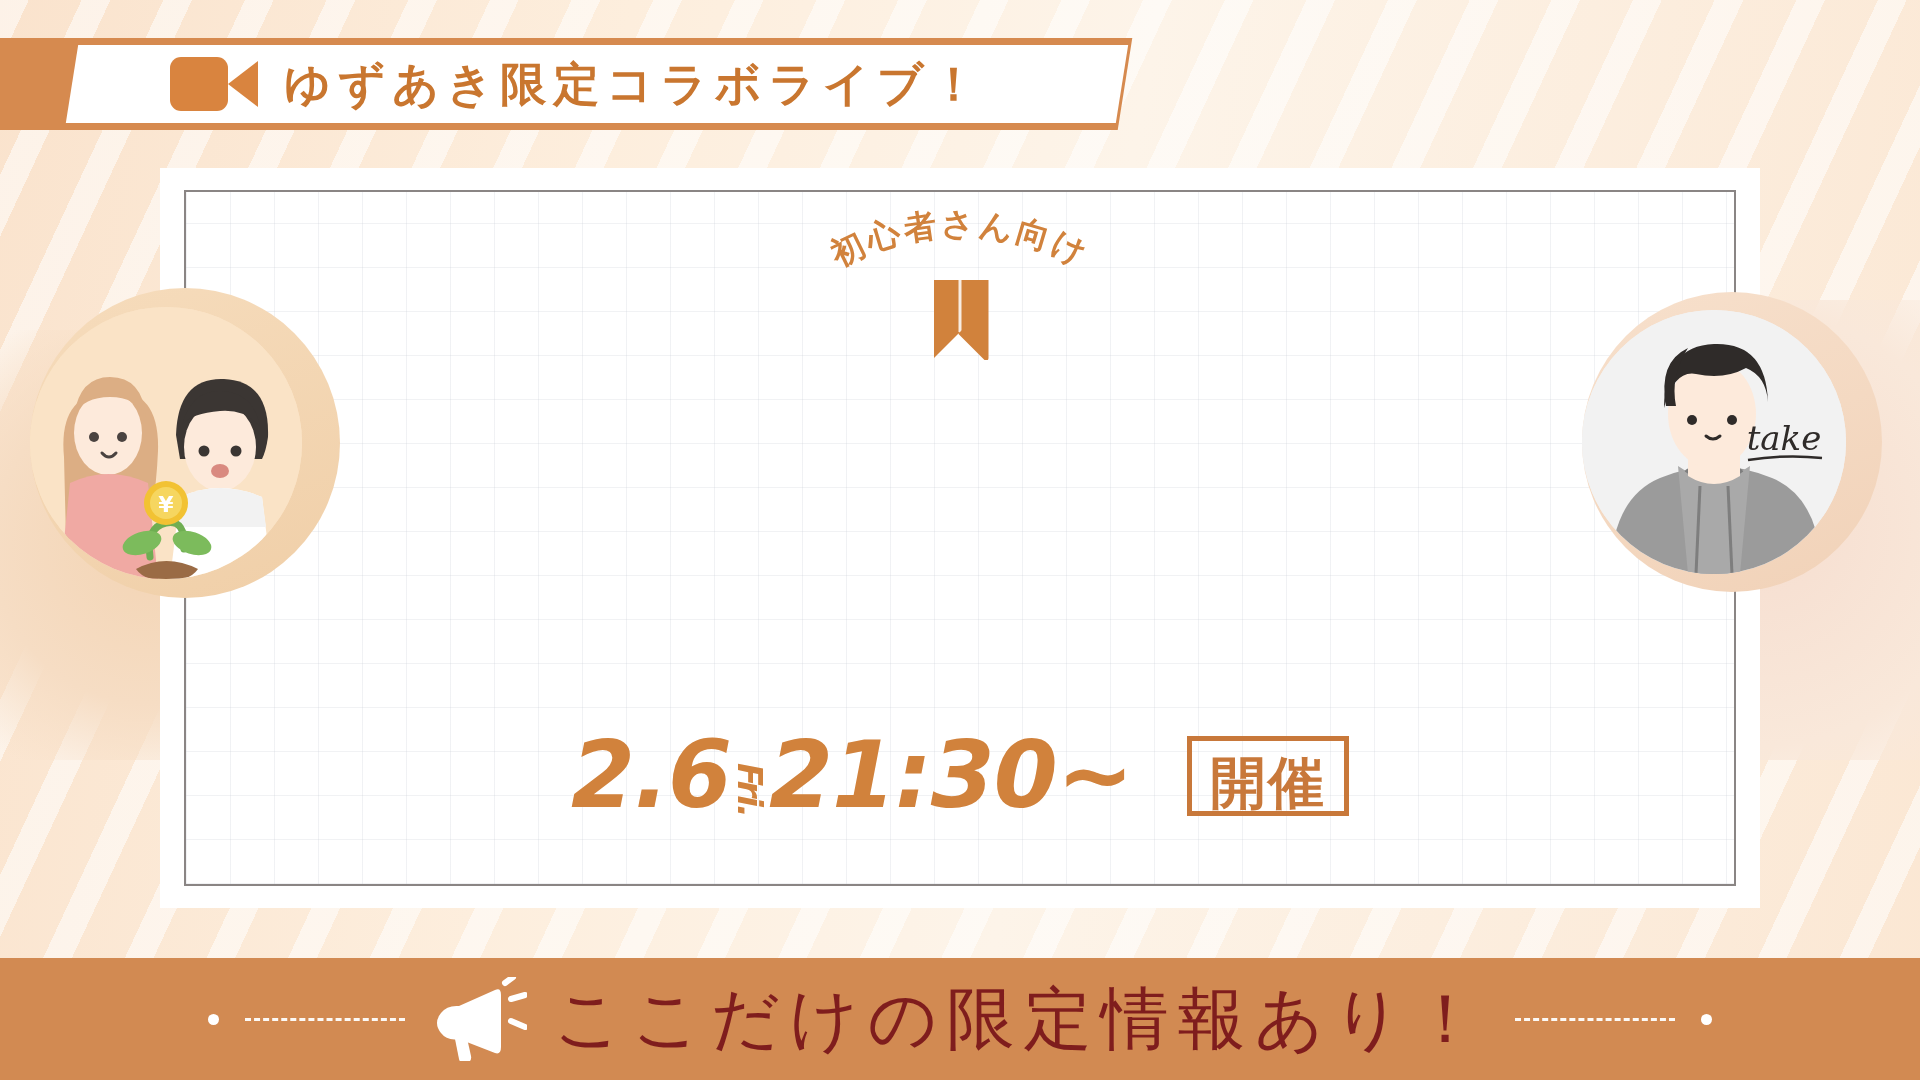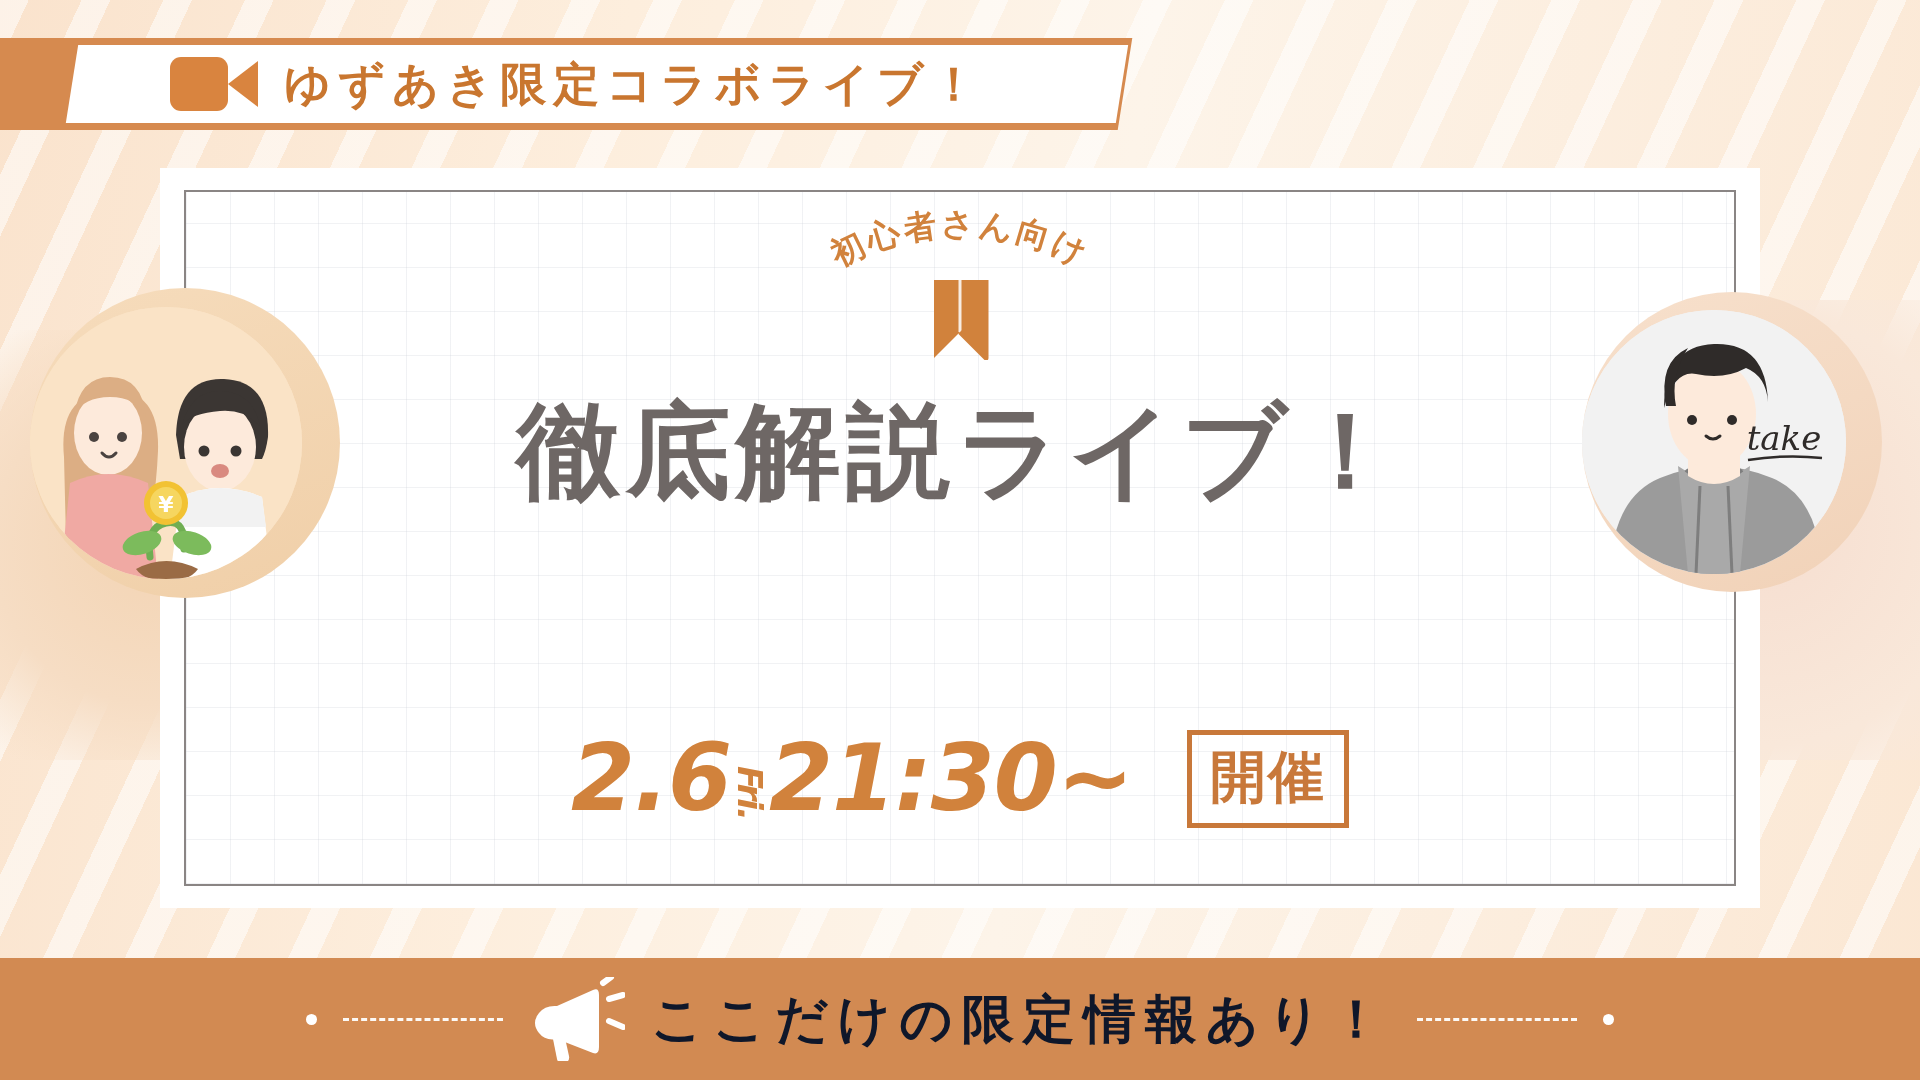--- a/index.html
+++ b/index.html
@@ -102,21 +102,21 @@
   #date-day{font-size:92px;}
   #weekday{
     font-size:34px;font-weight:bold;font-style:italic;color:#d1823c;
     writing-mode:vertical-rl;text-orientation:mixed;
     line-height:1;margin:0 2px 6px 2px;letter-spacing:-2px;
   }
   #date-time{font-size:92px;}
   #event-badge{
     border:5px solid #c8783a;color:#c8783a;
     font-size:56px;font-weight:bold;line-height:1;
-    padding:14px 18px 18px 18px;margin-left:32px;
+    padding:14px 18px 0 18px;margin-left:32px;
     letter-spacing:2px;white-space:nowrap;
   }
 
   
   .avatar{
     position:absolute;border-radius:50%;z-index:8;
     background:#f3d7b4;
     display:flex;align-items:center;justify-content:flex-start;
   }
   #avatar-left{left:30px;top:288px;width:310px;height:310px;
@@ -133,21 +133,21 @@
   #bottom-bar{
     position:absolute;left:0;bottom:0;width:1920px;height:122px;
     background:#d28a52;z-index:6;
     display:flex;align-items:center;justify-content:center;gap:26px;
   }
   .dash-line{
     width:160px;height:0;border-top:3px dashed #ffffff;opacity:.95;
   }
   .dash-dot{width:11px;height:11px;border-radius:50%;background:#fff;}
   #bottom-text{
-    font-size:52px;font-weight:bold;color:#0f172a;letter-spacing:9px;
+    font-size:68px;font-weight:normal;color:#7f1d1d;letter-spacing:9px;
     white-space:nowrap;line-height:1;
   }
   .mega-icon{width:96px;height:84px;position:relative;flex:none;}
 </style>
 </head>
 <body>
 
 <div id="bg-stripes"></div>
 <div id="bg-soft-left"></div>
 <div id="bg-soft-right"></div>
@@ -176,21 +176,20 @@
     </text>
   </svg>
 </div>
 <svg id="bookmark-icon" viewBox="0 0 60 84">
   <path d="M4 4 h52 v78 l-26 -26 l-26 26 Z" fill="#d1823c"></path>
   <path d="M30 4 v52" stroke="#ffffff" stroke-width="3" fill="none" opacity=".85"></path>
   <path d="M56 4 v78 l-26 -26" fill="none" stroke="#d1823c" stroke-width="5" stroke-linejoin="round"></path>
 </svg>
 
 <div id="title-block">
-  <div class="title-line">徹底解説ライブ！</div>
 </div>
 
 <div id="date-row">
   <span id="date-main">
     <span id="date-day">2.6</span>
     <span id="weekday">Fri.</span>
     <span id="date-time">21:30~</span>
   </span>
   <span id="event-badge">開催</span>
 </div>

